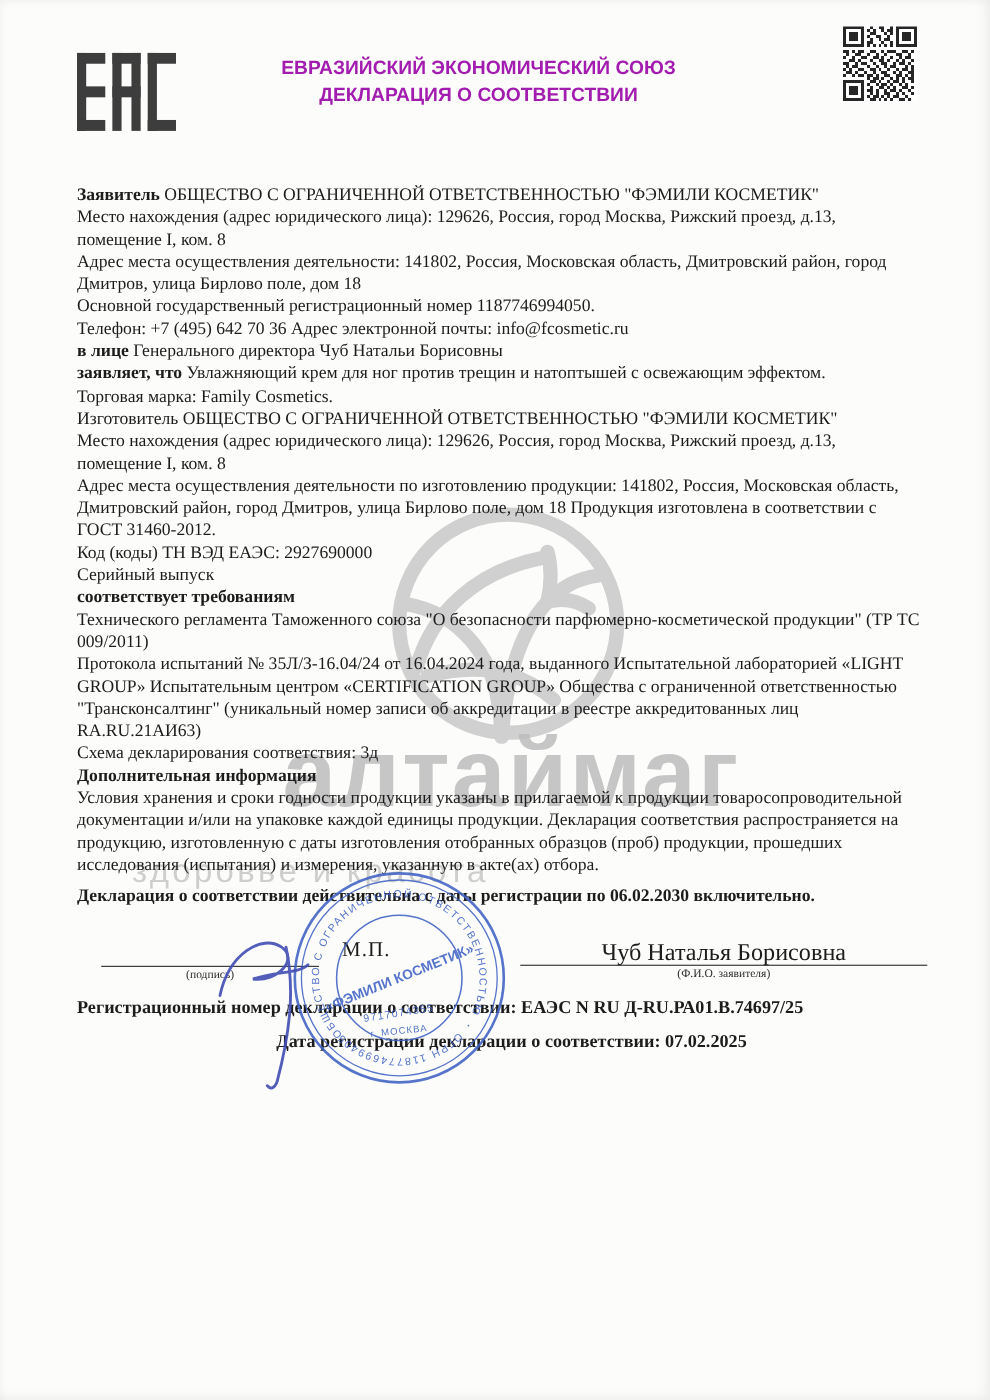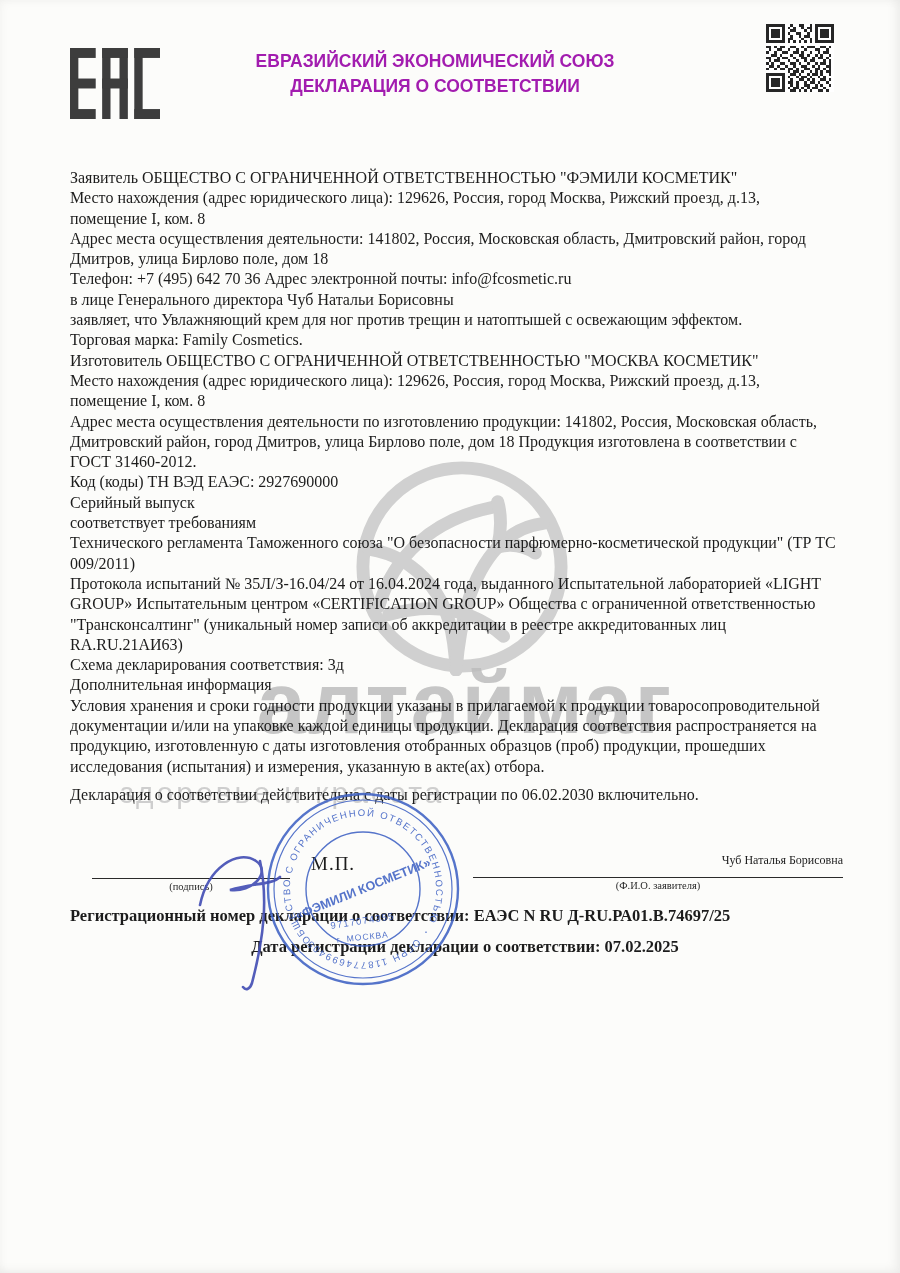--- a/index.html
+++ b/index.html
@@ -30,31 +30,31 @@
     line-height:25px;color:#a21caf;
   }
   .qr{position:absolute;left:766px;top:24px;width:68px;height:68px;z-index:2;}
   
   .body-text{
     position:absolute;left:70px;top:168px;width:770px;z-index:2;
     font-size:16px;line-height:20.3px;
   }
   .body-text p{margin:0;}
   .body-text p.gap{margin-top:8px;}
-  b{font-weight:normal;}
+  b{font-weight:bold;}
   
   .abs{position:absolute;z-index:2;}
   .mp{left:311px;top:853px;font-size:19px;letter-spacing:1px;}
   .sig-line{border-top:1.4px solid #2a2a2a;height:0;}
   .line-left{left:92px;top:878px;width:198px;}
   .line-right{left:473px;top:877px;width:370px;}
   .cap{font-size:10.5px;text-align:center;color:#2a2a2a;}
   .cap-left{left:92px;top:881px;width:198px;}
   .cap-right{left:473px;top:880px;width:370px;}
-  .fio-name{left:473px;top:853px;width:370px;text-align:right;font-size:12px;}
+  .fio-name{left:473px;top:853px;width:370px;text-align:center;font-size:22px;}
   .reg-line{left:70px;width:790px;font-weight:bold;font-size:16.5px;}
   .reg-num{top:906px;}
   .reg-date{top:937px;text-align:center;}
   
   .stamp{position:absolute;left:263px;top:789px;width:200px;height:200px;z-index:3;opacity:.88;}
   .handsign{position:absolute;left:180px;top:833px;width:140px;height:160px;z-index:4;opacity:.92;}
 </style>
 </head>
 <body>
 
@@ -118,25 +118,26 @@
       <path d="M0 8h2v1H0zM3 8h1v1H3zM5 8h1v1H5zM9 8h2v1H9zM13 8h1v1h-1zM15 8h3v1h-3zM20 8h2v1h-2zM23 8h1v1h-1zM1 9h1v1H1zM4 9h2v1H4zM8 9h1v1H8zM11 9h1v1h-1zM14 9h1v1h-1zM18 9h2v1h-2zM22 9h1v1h-1zM0 10h1v1H0zM3 10h1v1H3zM6 10h2v1H6zM10 10h2v1h-2zM13 10h1v1h-1zM16 10h1v1h-1zM19 10h1v1h-1zM21 10h2v1h-2zM2 11h2v1H2zM5 11h1v1H5zM9 11h1v1H9zM12 11h2v1h-2zM15 11h1v1h-1zM18 11h1v1h-1zM20 11h1v1h-1zM23 11h1v1h-1z"></path>
       <path d="M0 12h2v1H0zM4 12h1v1H4zM7 12h1v1H7zM10 12h1v1h-1zM13 12h2v1h-2zM17 12h1v1h-1zM19 12h2v1h-2zM22 12h1v1h-1zM1 13h1v1H1zM3 13h2v1H3zM8 13h1v1H8zM11 13h1v1h-1zM14 13h1v1h-1zM16 13h2v1h-2zM21 13h1v1h-1zM23 13h1v1h-1zM0 14h1v1H0zM2 14h1v1H2zM5 14h2v1H5zM9 14h2v1H9zM12 14h1v1h-1zM15 14h1v1h-1zM18 14h1v1h-1zM20 14h2v1h-2zM23 14h1v1h-1zM1 15h2v1H1zM4 15h1v1H4zM7 15h1v1H7zM10 15h1v1h-1zM13 15h2v1h-2zM17 15h1v1h-1zM19 15h1v1h-1zM22 15h2v1h-2zM0 16h1v1H0zM3 16h1v1H3zM5 16h1v1H5zM8 16h2v1H8zM11 16h1v1h-1zM14 16h2v1h-2zM18 16h2v1h-2zM21 16h1v1h-1zM23 16h1v1h-1z"></path>
       <path d="M8 17h1v1H8zM10 17h2v1h-2zM13 17h1v1h-1zM16 17h1v1h-1zM18 17h1v1h-1zM20 17h1v1h-1zM22 17h2v1h-2zM9 18h2v1H9zM12 18h1v1h-1zM15 18h1v1h-1zM17 18h2v1h-2zM20 18h1v1h-1zM23 18h1v1h-1zM8 19h1v1H8zM11 19h1v1h-1zM13 19h2v1h-2zM16 19h1v1h-1zM19 19h1v1h-1zM21 19h1v1h-1zM9 20h1v1H9zM12 20h2v1h-2zM15 20h1v1h-1zM17 20h1v1h-1zM20 20h2v1h-2zM23 20h1v1h-1zM8 21h2v1H8zM11 21h1v1h-1zM14 21h1v1h-1zM16 21h2v1h-2zM19 21h1v1h-1zM22 21h1v1h-1zM9 22h1v1H9zM11 22h1v1h-1zM14 22h2v1h-2zM18 22h1v1h-1zM20 22h1v1h-1zM23 22h1v1h-1zM8 23h1v1H8zM10 23h2v1h-2zM13 23h1v1h-1zM15 23h1v1h-1zM17 23h2v1h-2zM21 23h1v1h-1zM9 24h2v1H9zM12 24h1v1h-1zM14 24h1v1h-1zM16 24h1v1h-1zM19 24h2v1h-2zM22 24h1v1h-1z"></path>
     </g>
   </svg>
 
   <div class="body-text">
     <p><b>Заявитель</b><span> ОБЩЕСТВО С ОГРАНИЧЕННОЙ ОТВЕТСТВЕННОСТЬЮ "ФЭМИЛИ КОСМЕТИК"</span></p>
     <p><b></b><span>Место нахождения (адрес юридического лица): 129626, Россия, город Москва, Рижский проезд, д.13, помещение I, ком. 8</span></p>
     <p><b></b><span>Адрес места осуществления деятельности: 141802, Россия, Московская область, Дмитровский район, город Дмитров, улица Бирлово поле, дом 18</span></p>
+    <p><b></b><span>Основной государственный регистрационный номер 1187746994050.</span></p>
     <p><b></b><span>Телефон: +7 (495) 642 70 36 Адрес электронной почты: info@fcosmetic.ru</span></p>
     <p><b>в лице</b><span> Генерального директора Чуб Натальи Борисовны</span></p>
     <p><b>заявляет, что</b><span> Увлажняющий крем для ног против трещин и натоптышей с освежающим эффектом.</span></p>
     <p><b></b><span>Торговая марка: Family Cosmetics.</span></p>
-    <p><b></b><span>Изготовитель ОБЩЕСТВО С ОГРАНИЧЕННОЙ ОТВЕТСТВЕННОСТЬЮ "МОСКВА КОСМЕТИК"</span></p>
+    <p><b></b><span>Изготовитель ОБЩЕСТВО С ОГРАНИЧЕННОЙ ОТВЕТСТВЕННОСТЬЮ "ФЭМИЛИ КОСМЕТИК"</span></p>
     <p><b></b><span>Место нахождения (адрес юридического лица): 129626, Россия, город Москва, Рижский проезд, д.13, помещение I, ком. 8</span></p>
     <p><b></b><span>Адрес места осуществления деятельности по изготовлению продукции: 141802, Россия, Московская область, Дмитровский район, город Дмитров, улица Бирлово поле, дом 18 Продукция изготовлена в соответствии с ГОСТ 31460-2012.</span></p>
     <p><b></b><span>Код (коды) ТН ВЭД ЕАЭС: 2927690000</span></p>
     <p><b></b><span>Серийный выпуск</span></p>
     <p><b>соответствует требованиям</b><span></span></p>
     <p><b></b><span>Технического регламента Таможенного союза "О безопасности парфюмерно-косметической продукции" (ТР ТС 009/2011)</span></p>
     <p><b></b><span>Протокола испытаний № 35Л/З-16.04/24 от 16.04.2024 года, выданного Испытательной лабораторией «LIGHT GROUP»  Испытательным центром «CERTIFICATION GROUP» Общества с ограниченной ответственностью "Трансконсалтинг" (уникальный номер записи об аккредитации в реестре аккредитованных лиц RA.RU.21АИ63)</span></p>
     <p><b></b><span>Схема декларирования соответствия: 3д</span></p>
     <p><b>Дополнительная информация</b><span></span></p>
     <p><b></b><span>Условия хранения и сроки годности продукции указаны в прилагаемой к продукции товаросопроводительной документации и/или на упаковке каждой единицы продукции. Декларация соответствия распространяется на продукцию, изготовленную с даты изготовления отобранных образцов (проб) продукции, прошедших исследования (испытания) и измерения, указанную в акте(ах) отбора.</span></p>

